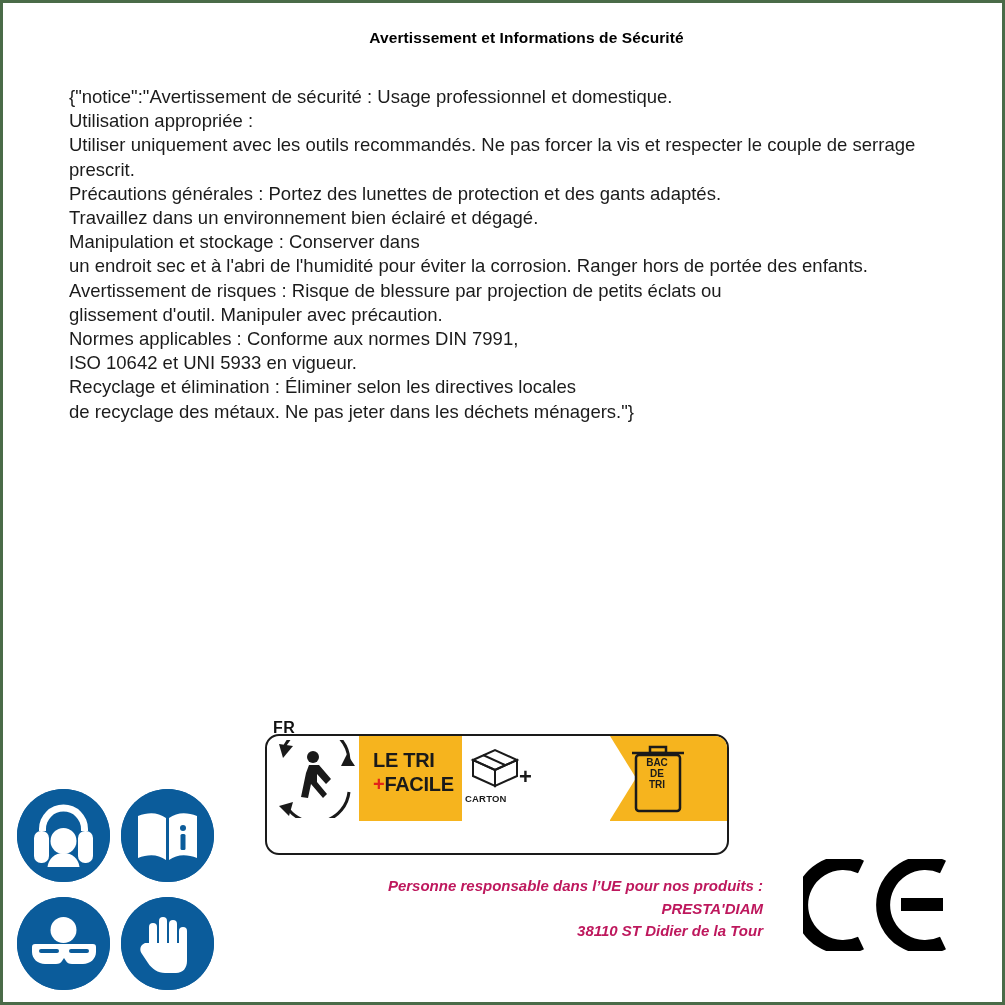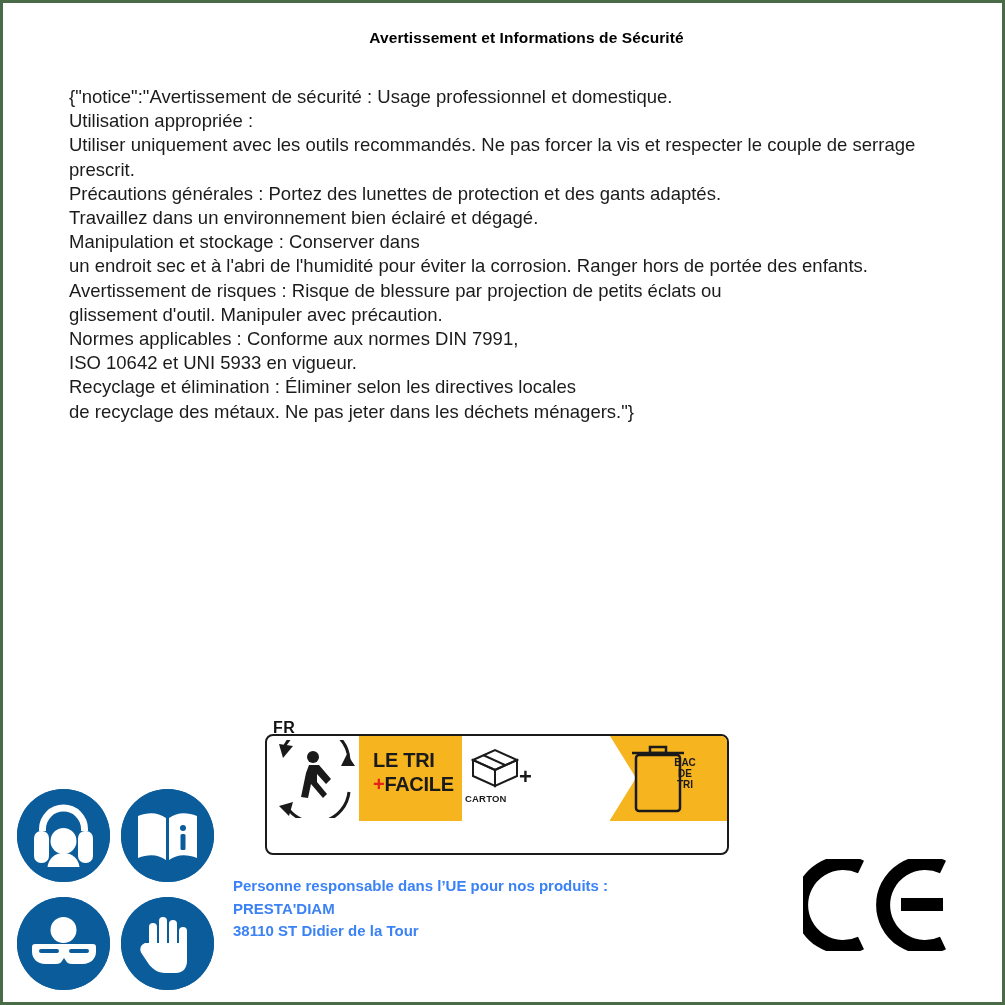--- a/index.html
+++ b/index.html
@@ -80,21 +80,21 @@
     color: #111;
     letter-spacing: 0.5px;
   }
   #triman .body {
     position: absolute;
     left: 0px;
     top: 15px;
     width: 460px;
     height: 117px;
     border: 2px solid #1a1a1a;
-    border-radius: 8px;
+    border-radius: 14px;
     background: #ffffff;
     overflow: hidden;
   }
   #triman .yellow {
     position: absolute;
     left: 92px;
     top: 0px;
     width: 368px;
     height: 85px;
     background: #f6b41e;
@@ -170,21 +170,20 @@
   #triman .bac .bactxt {
     position: absolute;
     left: 13px;
     top: 16px;
     width: 44px;
     font-size: 10px;
     font-weight: bold;
     line-height: 11px;
     color: #1a1a1a;
     text-align: center;
-    padding-left: 28px;
   }
   #triman .sep {
     position: absolute;
     left: 0;
     top: 85px;
     width: 456px;
     height: 30px;
     text-align: center;
     font-style: italic;
     font-size: 14px;
@@ -192,25 +191,26 @@
     line-height: 30px;
     border-top: 2px solid #1a1a1a;
   }
 
   
   #responsible {
     position: absolute;
     left: 230px;
     top: 872px;
     width: 530px;
-    text-align: left;
+    text-align: right;
     font-size: 15px;
     font-weight: bold;
-    color: #3b82f6;
+    color: #be185d;
     line-height: 22.5px;
+    font-style: italic;
   }
 
   
   #ce {
     position: absolute;
     left: 800px;
     top: 856px;
     width: 145px;
     height: 92px;
   }

